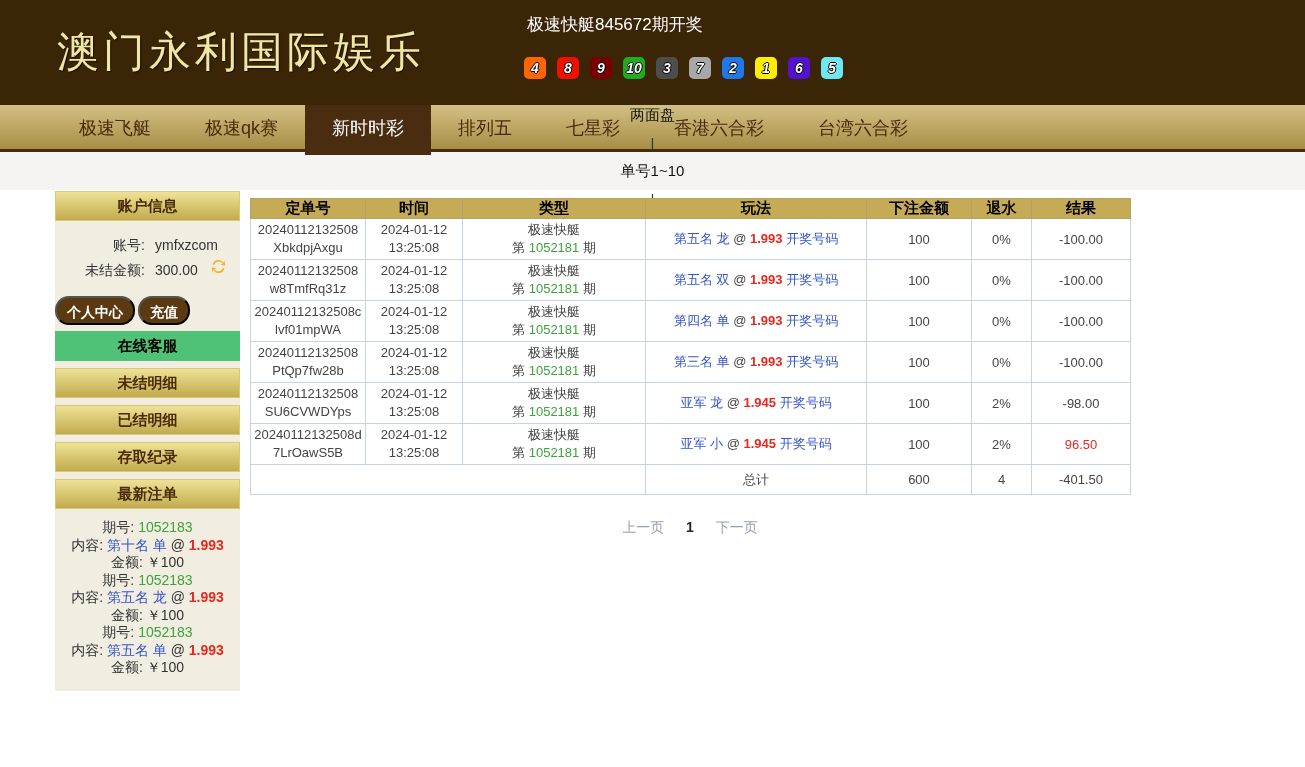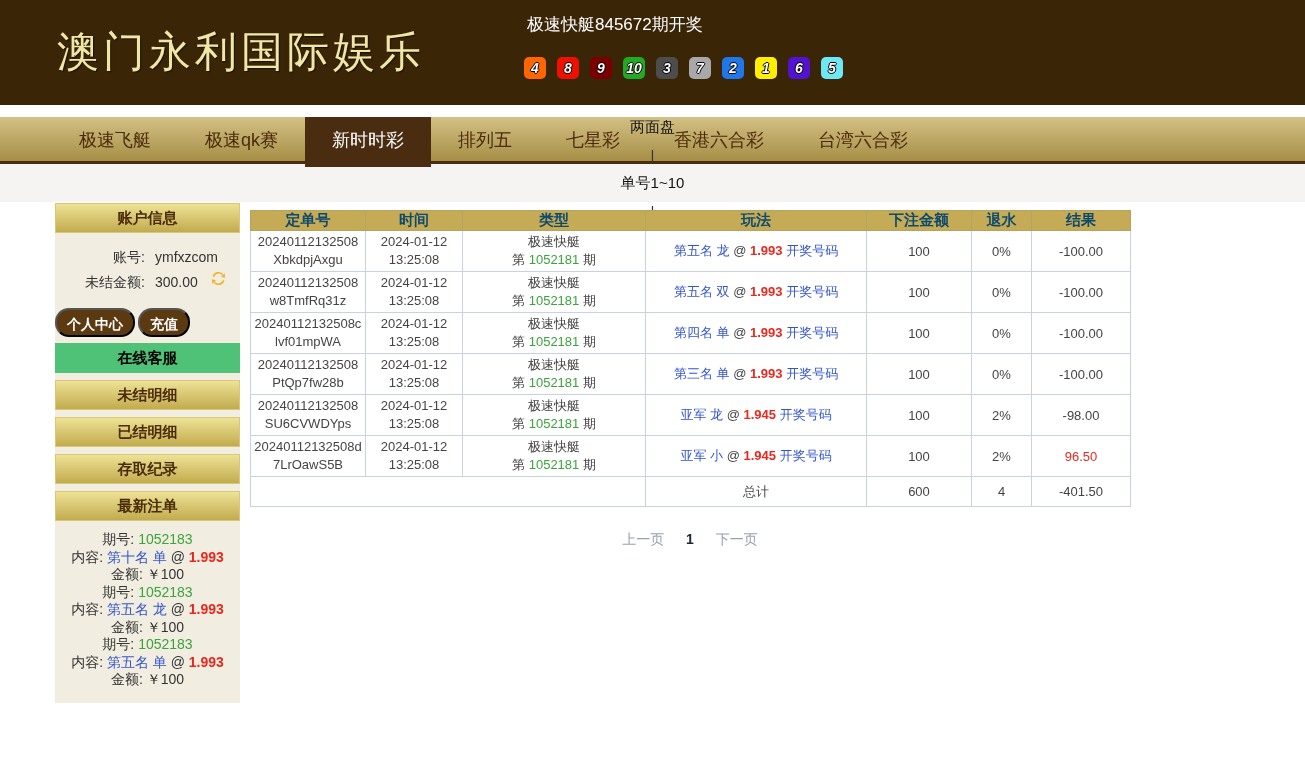--- a/index.html
+++ b/index.html
@@ -15,21 +15,21 @@
   .balls { display:flex; gap:11px; margin-top:21px; margin-left:-3px; }
   .ball { width:22px; height:22px; border-radius:5px; color:#fff; font-size:14px;
           font-weight:bold; font-style:italic; display:flex; align-items:center; justify-content:center;
           text-shadow:-1px 0 #000,0 1px #000,1px 0 #000,0 -1px #000; }
   .top-links { position:absolute; left:997px; top:13px; display:grid;
                grid-template-columns:125px auto; row-gap:25px; }
   .top-link { color:#fff; font-size:17px; cursor:pointer; white-space:nowrap; }
 
   
   .main-nav { height:47px; background:linear-gradient(#D3C084,#A68E46); border-bottom:3px solid #4A2D10;
-              display:flex; padding-left:52px;margin-top:12px; }
+              display:flex; padding-left:52px; }
   .nav-tab { height:47px; line-height:47px; padding:0 27px; font-size:18px; color:#4A2A08;
              cursor:pointer; white-space:nowrap; }
   .nav-tab.active { background:#4A2D10; color:#fff; height:50px; }
 
   
   .subnav { height:38px; background:#F5F4F2; display:flex; align-items:center; justify-content:center;
             font-size:15px; color:#111; gap:10px;flex-direction:column; }
   .subnav .sep { color:#333; }
   .subnav-item { cursor:pointer; }
 
@@ -52,21 +52,21 @@
               font-size:14px; font-weight:bold; line-height:29px; text-align:center; cursor:pointer; }
   .green-btn { background:#4FC277; color:#000000; border:1px solid #4FC277; }
   .bets { margin-top:10px; text-align:center; font-size:14px; color:#333; line-height:17.5px; }
   .green-txt { color:#3DA33D; }
   .blue-txt { color:#3355CC; }
   .red-txt { color:#E8281E; font-weight:bold; }
 
   
   .main-area { position:absolute; left:250px; top:8px; width:880px; }
   table { border-collapse:collapse; width:880px; table-layout:fixed; }
-  th { background:#C5AB56; color:#0c4a6e; font-size:15px; font-weight:bold; height:14px;
+  th { background:#C5AB56; color:#000000; font-size:15px; font-weight:bold; height:14px;
        border:1px solid #B5A365; border-left:1px solid rgba(255,255,255,.5); }
   th:first-child { border-left:1px solid #B5A365; }
   td { border:1px solid #C9D3DE; font-size:13px; color:#444; text-align:center; height:37px;
        padding:2px 3px; background:#fff; }
   .total-row td { height:30px; }
   .order-id { word-break:break-all; line-height:18px; }
   .cell-2l { line-height:18px; }
   .play-link { color:#3355CC; text-decoration:none; cursor:pointer; }
   .play-cell .blue-txt { cursor:pointer; }
 

